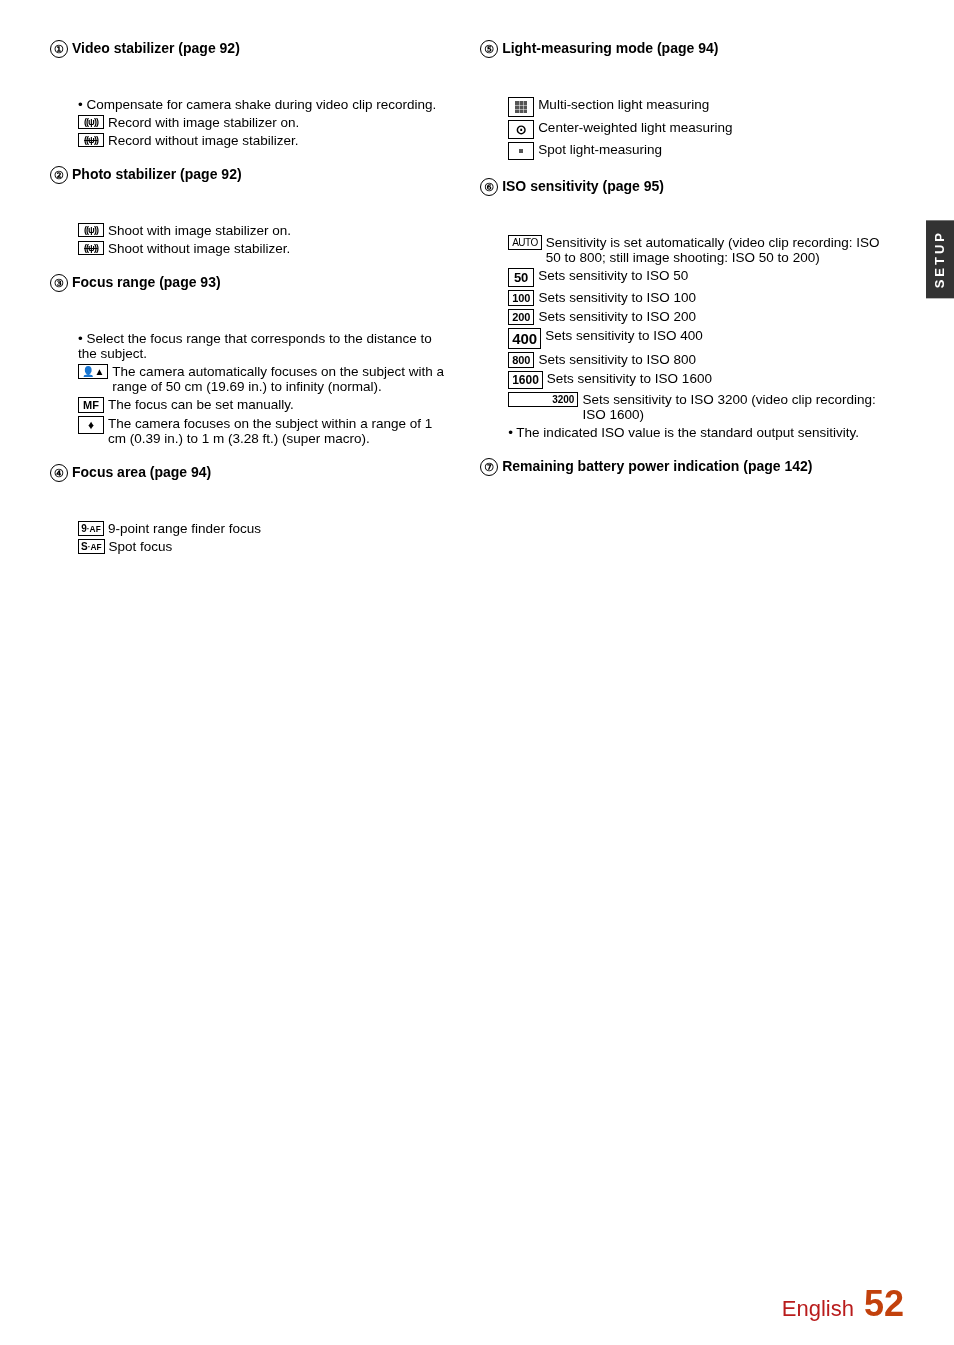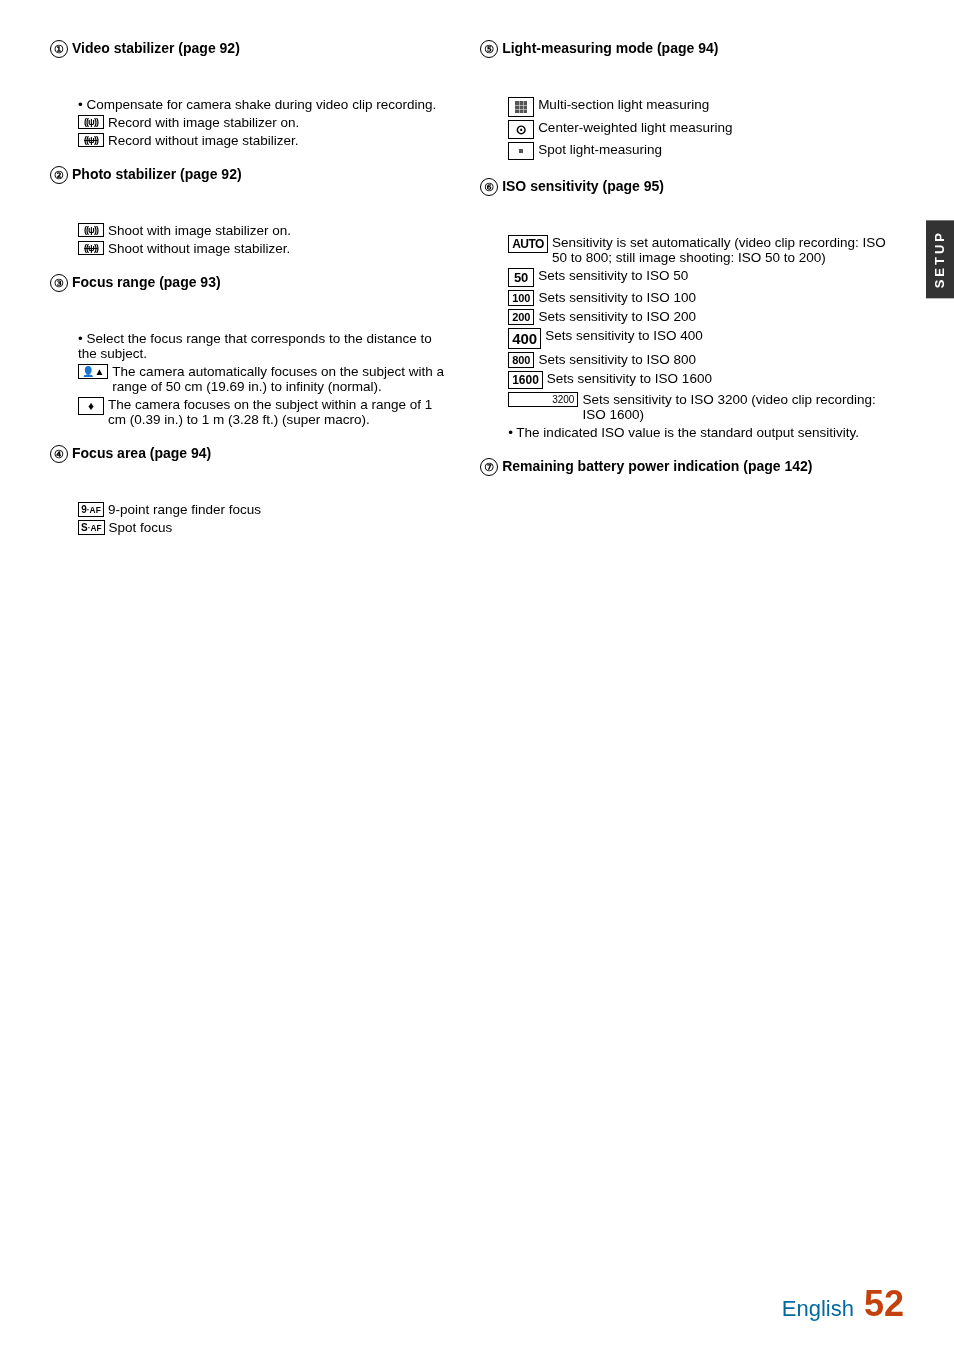--- a/index.html
+++ b/index.html
@@ -91,21 +91,21 @@
     .page-footer {
       position: absolute;
       bottom: 20px;
       right: 50px;
       display: flex;
       align-items: baseline;
       gap: 10px;
     }
     .footer-english {
       font-size: 22px;
-      color: #0369a1;
+      color: #b91c1c;
     }
     .footer-num {
       font-size: 36px;
       font-weight: bold;
       color: #c2410c;
     }
     .circle-num {
       display: inline-flex;
       align-items: center;
       justify-content: center;
@@ -173,20 +173,24 @@
           <span class="section-title">Focus range (page 93)</span>
         </div>
         <div class="sub-section">
           <div class="bullet-item">• <span>Select the focus range that corresponds to the distance to the subject.</span></div>
           <div class="icon-item">
             <span class="icon-box" style="font-size:10px;">
               
               👤▲
             </span>
             <span class="icon-text">The camera automatically focuses on the subject with a range of 50 cm (19.69 in.) to infinity (normal).</span>
+          </div>
+          <div class="icon-item">
+            <span class="icon-box">MF</span>
+            <span class="icon-text">The focus can be set manually.</span>
           </div>
           <div class="icon-item">
             <span class="icon-box" style="font-size:12px;">♦</span>
             <span class="icon-text">The camera focuses on the subject within a range of 1 cm (0.39 in.) to 1 m (3.28 ft.) (super macro).</span>
           </div>
         </div>
       </div>
 
       <div class="section">
         <div class="title-row">
@@ -248,21 +252,21 @@
         </div>
       </div>
 
       <div class="section">
         <div class="title-row">
           <span class="circle-num">⑥</span>
           <span class="section-title">ISO sensitivity (page 95)</span>
         </div>
         <div class="sub-section">
           <div class="icon-item">
-            <span class="icon-box" style="font-size:12px; font-weight:bold; letter-spacing:-0.5px;">AUTO</span>
+            <span class="icon-box" style="font-size:10px; font-weight:normal; letter-spacing:-0.5px;">AUTO</span>
             <span class="icon-text">Sensitivity is set automatically (video clip recording: ISO 50 to 800; still image shooting: ISO 50 to 200)</span>
           </div>
           <div class="icon-item">
             <span class="icon-box" style="font-size:13px; font-weight:bold;">50</span>
             <span class="icon-text">Sets sensitivity to ISO 50</span>
           </div>
           <div class="icon-item">
             <span class="icon-box" style="font-size:11px; font-weight:bold;">100</span>
             <span class="icon-text">Sets sensitivity to ISO 100</span>
           </div>
@@ -276,21 +280,21 @@
           </div>
           <div class="icon-item">
             <span class="icon-box" style="font-size:11px; font-weight:bold;">800</span>
             <span class="icon-text">Sets sensitivity to ISO 800</span>
           </div>
           <div class="icon-item">
             <span class="icon-box" style="font-size:12px; font-weight:bold;">1600</span>
             <span class="icon-text">Sets sensitivity to ISO 1600</span>
           </div>
           <div class="icon-item">
-            <span class="icon-box" style="font-size:10px; font-weight:normal;padding-left:43px;">3200</span>
+            <span class="icon-box" style="font-size:10px; font-weight:bold;padding-left:43px;">3200</span>
             <span class="icon-text">Sets sensitivity to ISO 3200 (video clip recording: ISO 1600)</span>
           </div>
           <div class="bullet-item">• <span>The indicated ISO value is the standard output sensitivity.</span></div>
         </div>
       </div>
 
       <div class="section">
         <div class="title-row">
           <span class="circle-num">⑦</span>
           <span class="section-title">Remaining battery power indication (page 142)</span>

